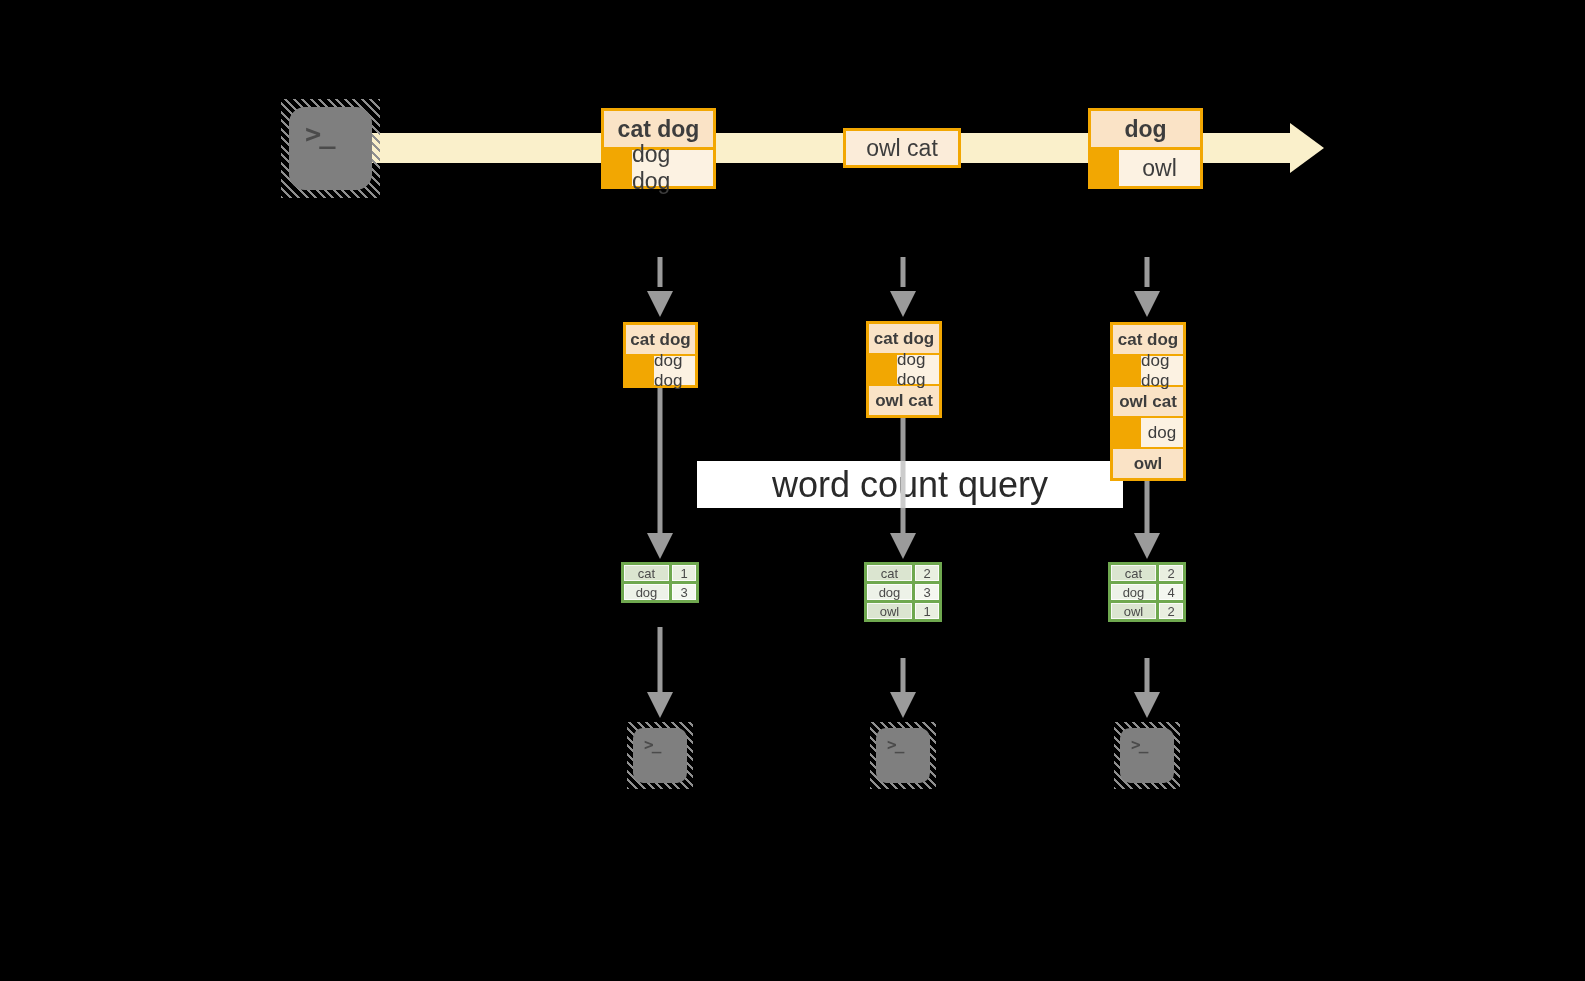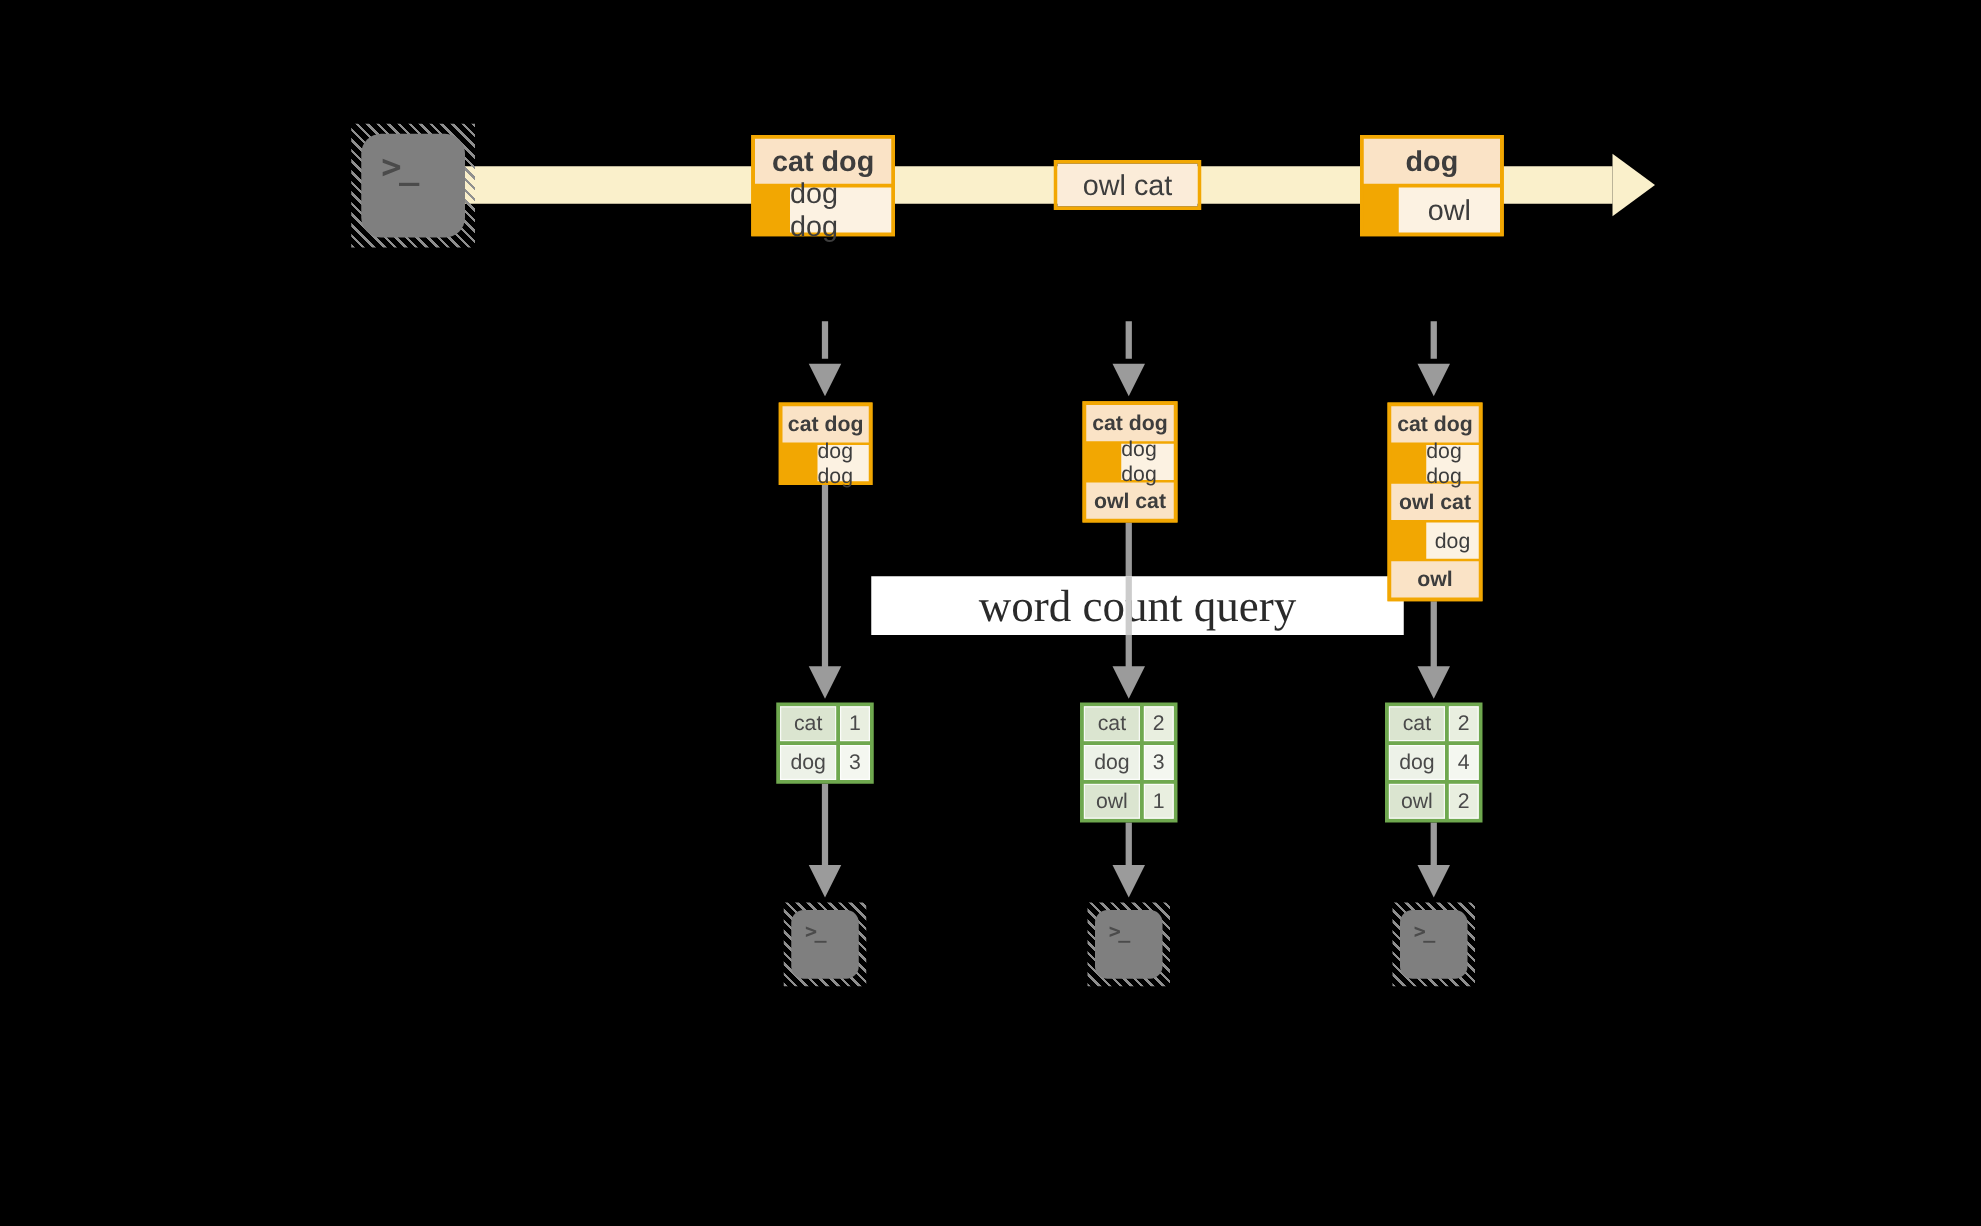--- a/index.html
+++ b/index.html
@@ -22,27 +22,27 @@
   .srow + .srow{margin-top:2px;}
   .peach{background:#FAE3C6;font-weight:bold;}
   .cream{background:#FCF2E2;margin-left:28px;}
   .creammid{background:#FBECD9;}
   
   .vline{position:absolute;width:5px;background:#9b9b9b;transform:translateX(-50%);z-index:2;}
   .ahd{position:absolute;width:0;height:0;transform:translateX(-50%);z-index:2;
     border-left:13px solid transparent;border-right:13px solid transparent;border-top:26px solid #9b9b9b;}
   
   .qlabel{position:absolute;left:697px;top:461px;width:426px;height:47px;background:#ffffff;z-index:5;
-    display:flex;align-items:center;justify-content:center;font-size:36px;color:#2a2a2a;font-family:Liberation Serif, serif;}
+    display:flex;align-items:center;justify-content:center;font-size:36px;color:#2a2a2a;}
   .qline{position:absolute;left:903px;top:461px;width:5px;height:47px;background:#cccccc;
     transform:translateX(-50%);z-index:6;}
   
   .gtable{position:absolute;background:#6FA84F;display:grid;grid-template-columns:45px 24px;
     gap:3px;padding:3px;z-index:10;}
-  .gcell{height:28px;display:flex;align-items:center;justify-content:center;font-size:17px;color:#4a4a4a;
+  .gcell{height:16px;display:flex;align-items:center;justify-content:center;font-size:13px;color:#4a4a4a;
     box-shadow:inset 0 0 0 1px rgba(255,255,255,.8);}
   .w.a{background:#DBE5D0;} .c.a{background:#E9EFE0;}
   .w.b{background:#EDF2E8;} .c.b{background:#F4F7F0;}
   
   .term{position:absolute;z-index:10;
     background:repeating-linear-gradient(45deg,#8f8f8f 0 2px,rgba(0,0,0,0) 2px 6px);}
   .term-body{position:absolute;background:#7f7f7f;}
   .term.big .term-body{inset:8px;border-radius:16px;}
   .term.small .term-body{inset:6px;border-radius:10px;}
   .term-glyph{position:absolute;color:#4b4b4b;font-family:"DejaVu Sans Mono",monospace;

